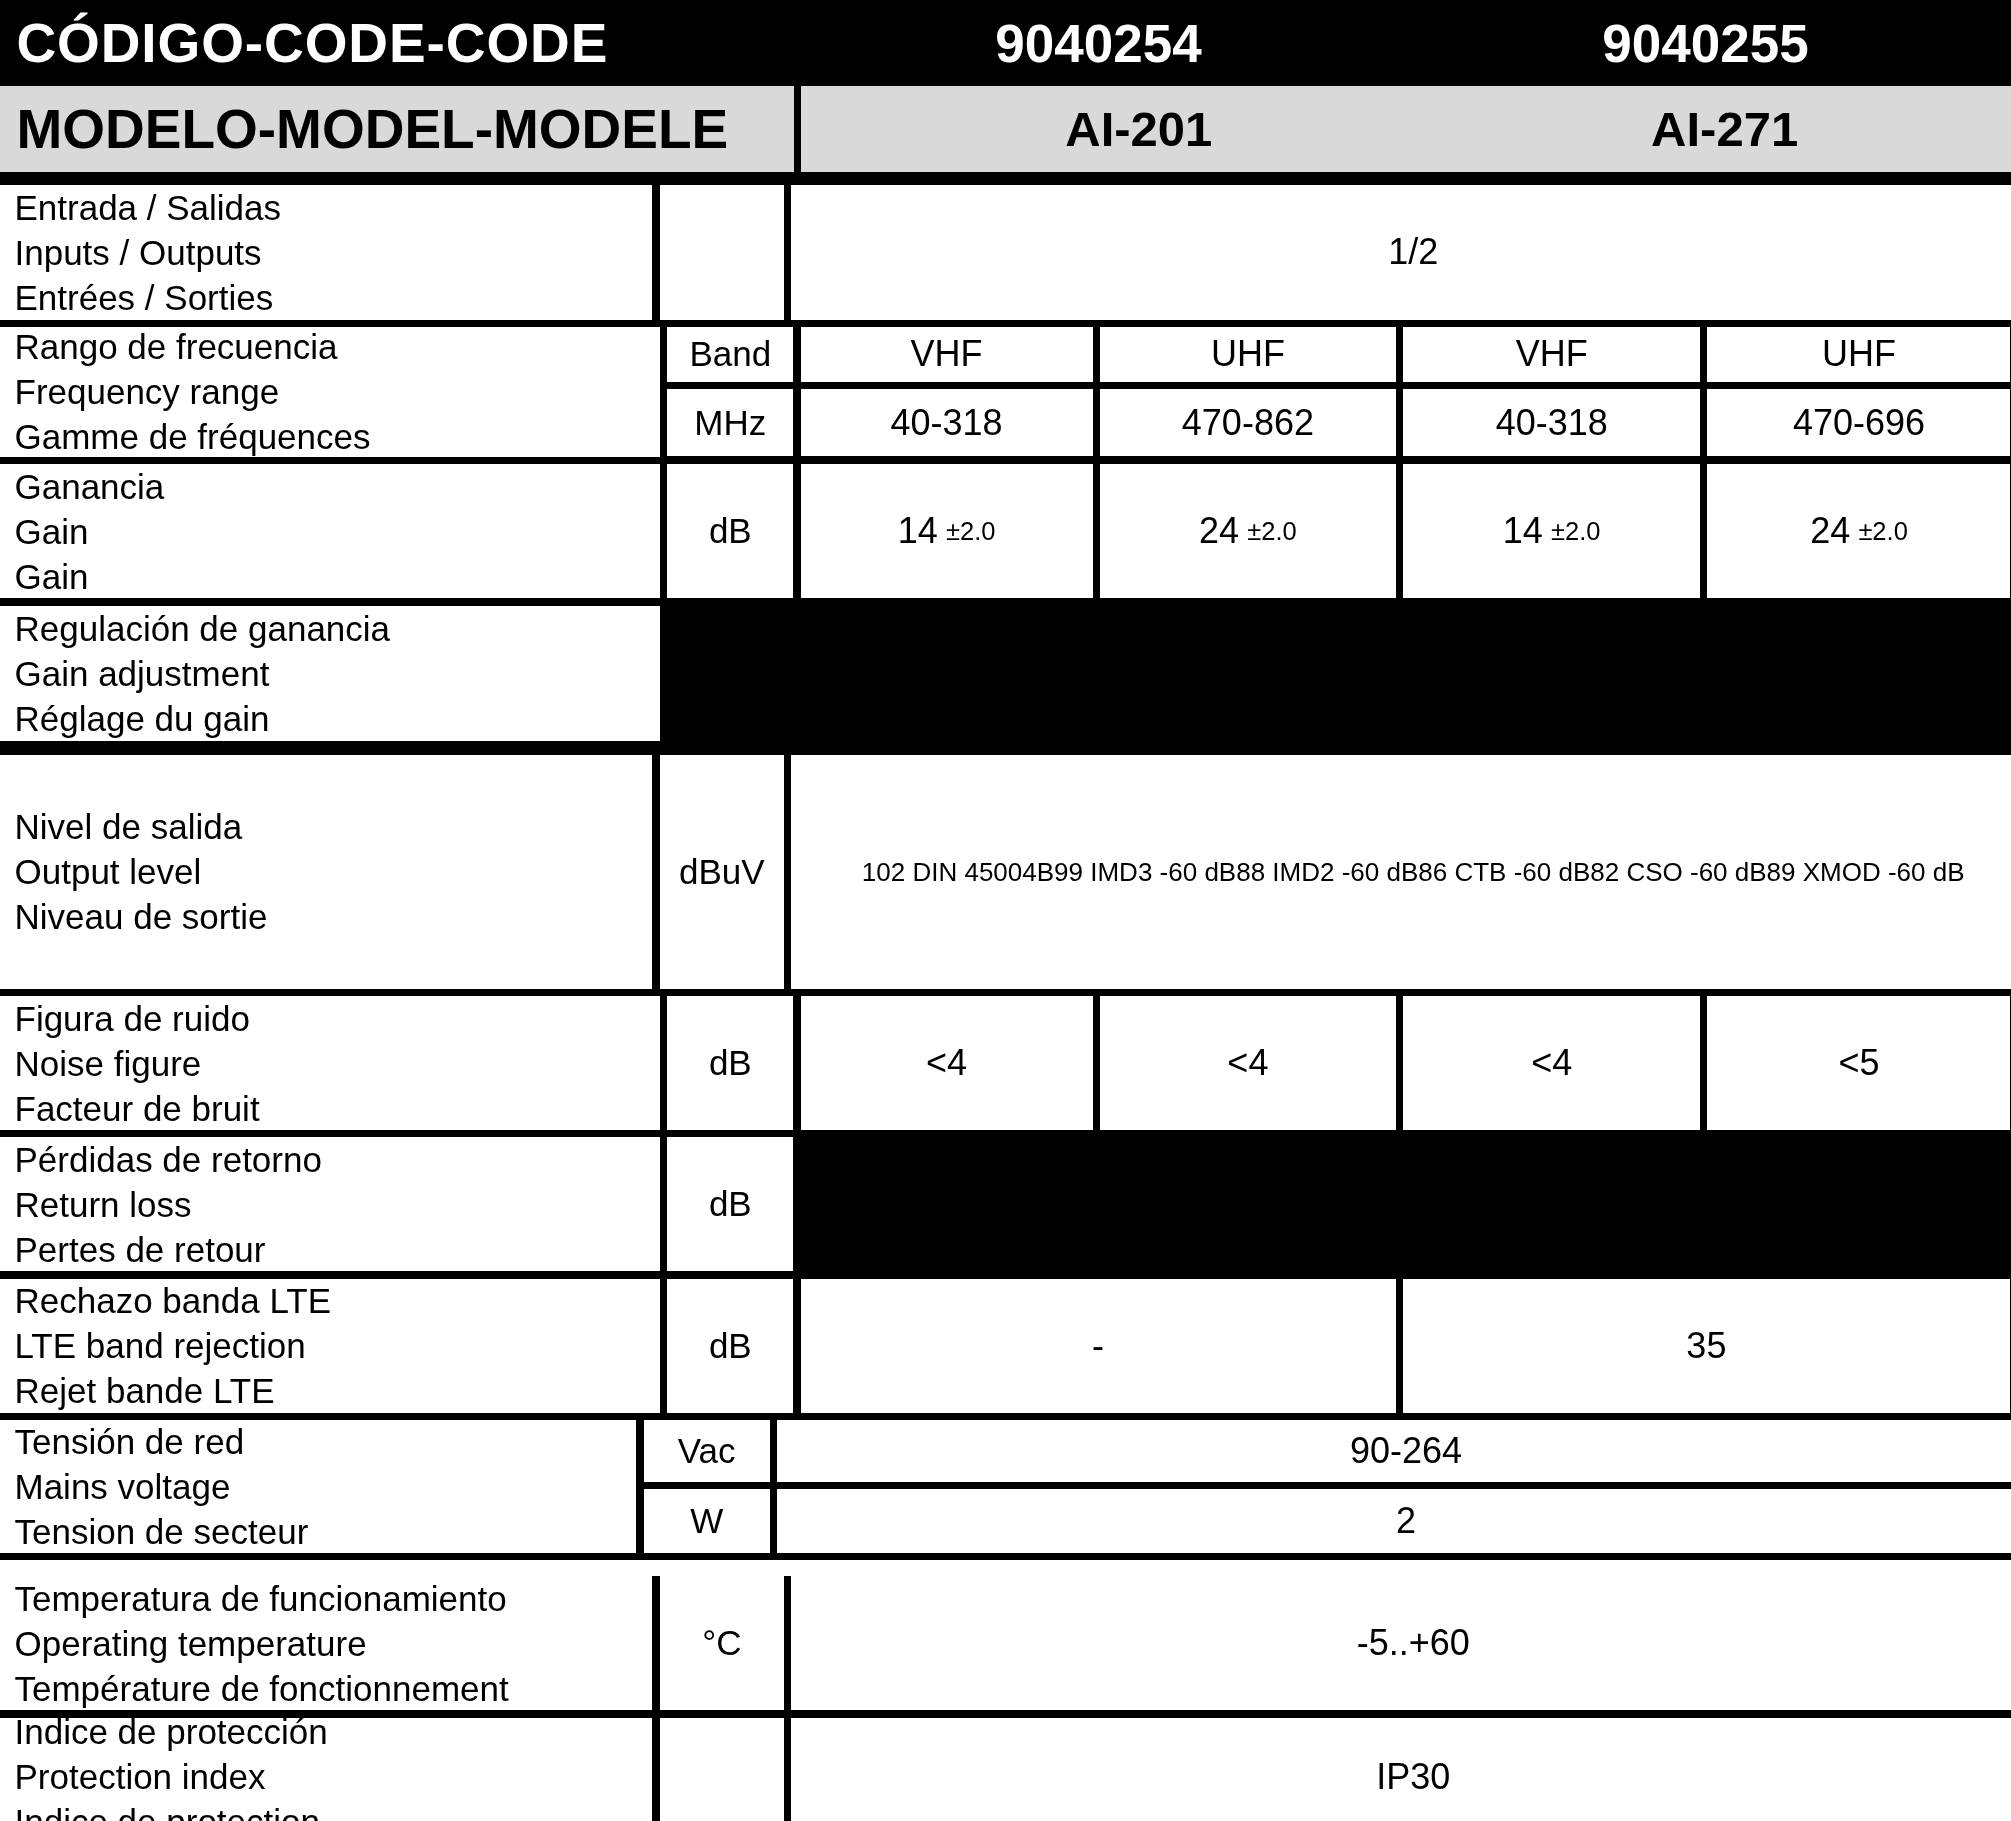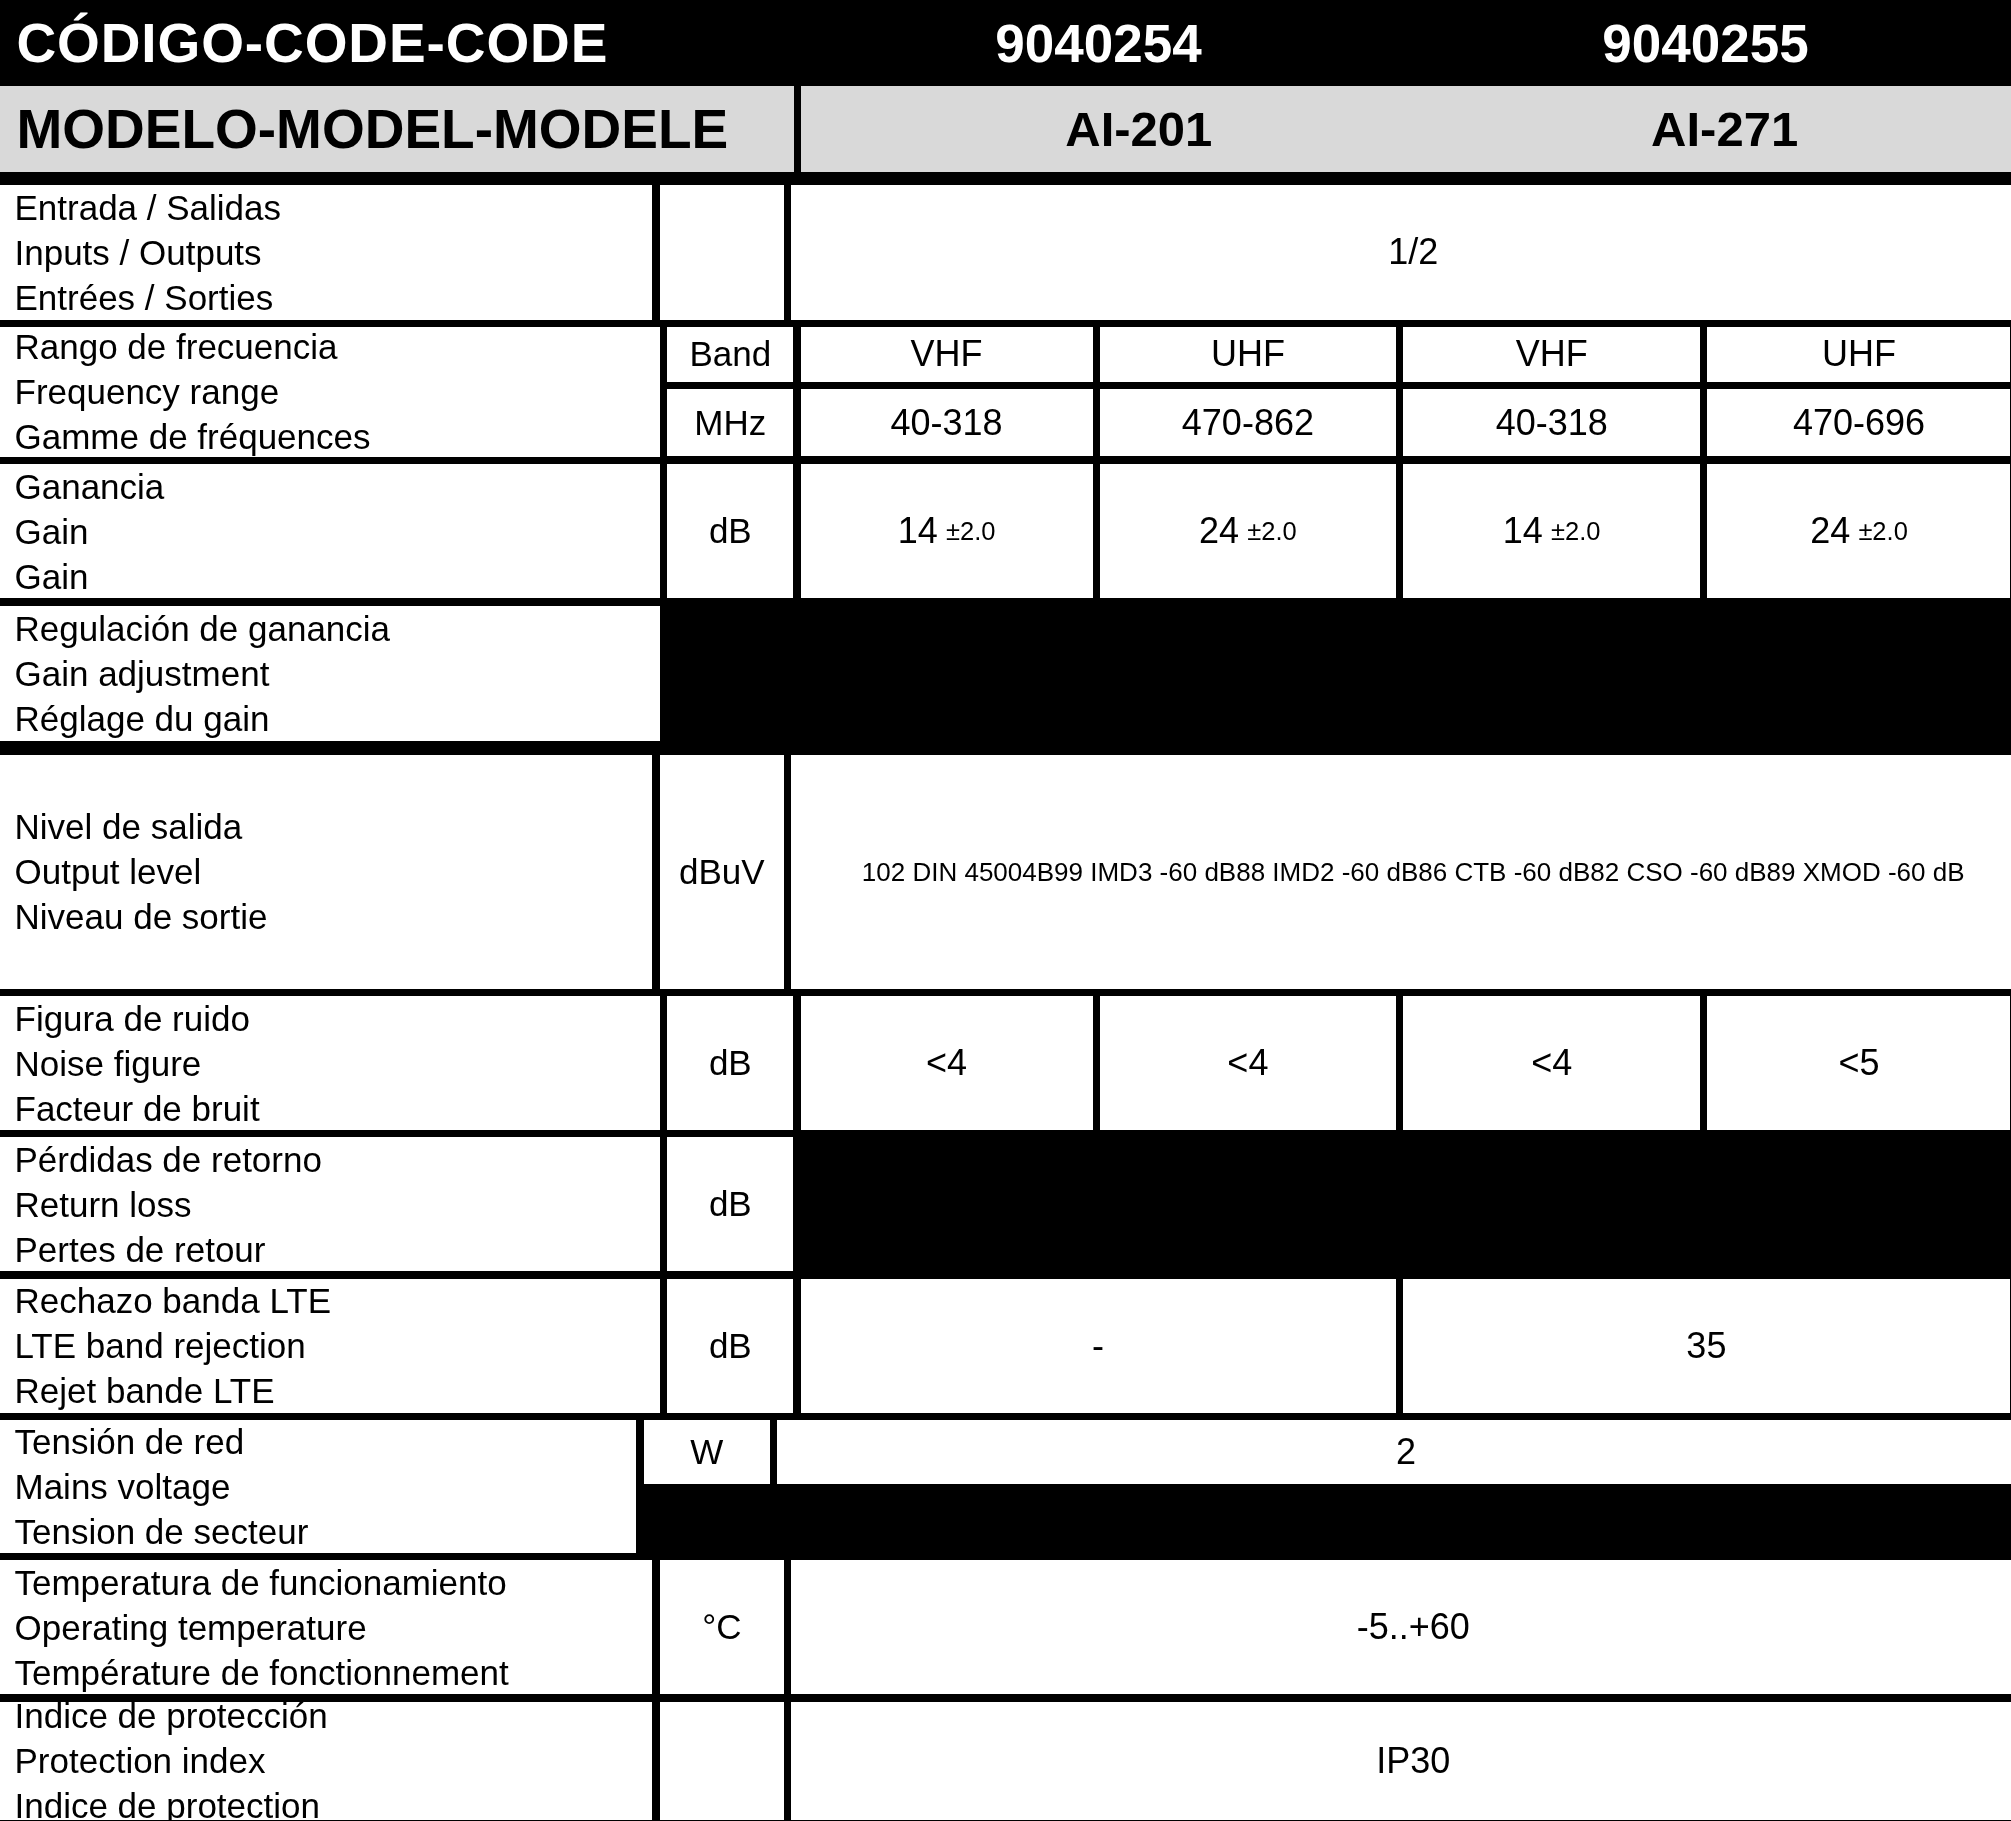--- a/index.html
+++ b/index.html
@@ -45,21 +45,21 @@
   .row { display:flex; gap:7.3px; background:#000; flex:none; }
   .r-io    { height:135px; }
   .r-freq  { height:130px; }
   .r-gain  { height:134px; }
   .r-adj   { height:142px;flex-direction:column; }
   .r-out   { height:234px; }
   .r-noise { height:134px; }
   .r-ret   { height:134px; }
   .r-lte   { height:134px; }
   .r-mains { height:133px; }
-  .r-temp  { height:134px; }
+  .r-temp  { height:134px;margin-top:16px; }
   .r-prot  { height:118px; }
 
   .lbl {
     width:660px; box-sizing:border-box; padding-left:14.5px; background:#fff;
     display:flex; flex-direction:column; justify-content:center; align-items:flex-start;
     font-size:35px; line-height:45px;
   }
   .unit {
     width:126px; background:#fff;
     display:flex; align-items:center; justify-content:center;
@@ -239,20 +239,24 @@
 
   <div class="hdiv"></div>
 
   <div class="row r-mains">
     <div class="lbl">
       <div>Tensión de red</div>
       <div>Mains voltage</div>
       <div>Tension de secteur</div>
     </div>
     <div class="sub">
+      <div class="subrow sr-vac">
+        <div class="unit">Vac</div>
+        <div class="v vall">90-264</div>
+      </div>
       <div class="subrow sr-w">
         <div class="unit">W</div>
         <div class="v vall">2</div>
       </div>
     </div>
   </div>
 
   <div class="hdiv"></div>
 
   <div class="row r-temp">

